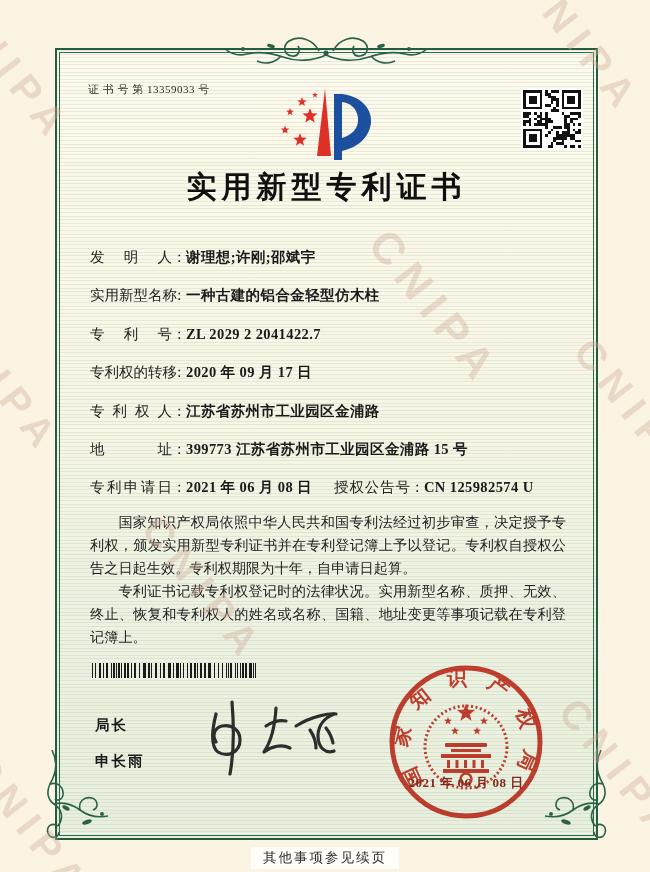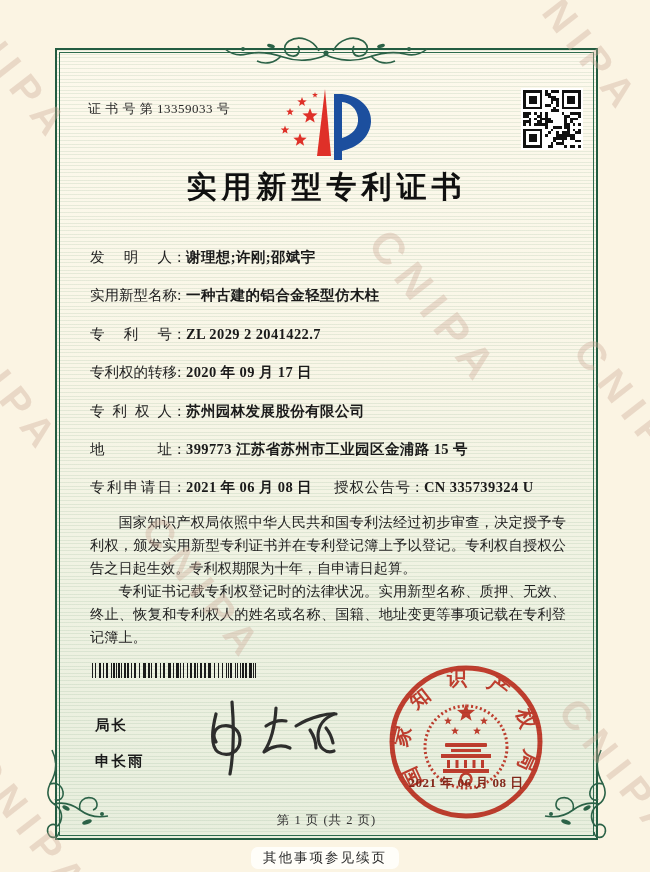--- a/index.html
+++ b/index.html
@@ -12,21 +12,21 @@
   .wm.big{font-size:44px;}
   
   .frame{position:absolute;left:55px;top:48px;width:543px;height:792px;box-sizing:border-box;
          border:2.5px solid #235c41;z-index:1;
          background:
            repeating-linear-gradient(180deg, rgba(122,162,128,0.16) 0px, rgba(122,162,128,0.16) 1px, rgba(0,0,0,0) 1px, rgba(0,0,0,0) 3.6px),
            linear-gradient(180deg,#fdf9ec 0%,#f9f6e7 40%,#eff2e2 68%,#e8eedd 100%);}
   .frame::before{content:"";position:absolute;inset:2px;border:1px solid #2e6b4d;}
   .orn{position:absolute;z-index:4;}
   
-  .certno{position:absolute;left:88px;top:100px;font-size:13px;letter-spacing:.5px;color:#2a2a2a;z-index:3;}
+  .certno{position:absolute;left:88px;top:82px;font-size:11px;letter-spacing:.5px;color:#2a2a2a;z-index:3;}
   .logo{position:absolute;left:280px;top:88px;z-index:3;}
   .qr{position:absolute;left:521px;top:88px;background:#fff;padding:2px;line-height:0;z-index:3;}
   .title{position:absolute;left:55px;top:167px;width:543px;text-align:center;font-size:30px;
          font-weight:bold;letter-spacing:5px;color:#101010;z-index:3;}
   
   .fields{position:absolute;left:90px;top:248px;width:478px;z-index:3;}
   .row{height:20px;margin-bottom:18.4px;white-space:nowrap;font-size:14.5px;position:relative;}
   .rlabel{display:inline-block;width:82px;text-align:justify;text-align-last:justify;color:#222;}
   .colon{display:inline-block;width:14px;}
   .rvalue{font-weight:600;letter-spacing:.4px;color:#1a1a1a;}
@@ -40,21 +40,21 @@
   .signer{position:absolute;left:95px;top:716px;z-index:3;
           font-family:"Liberation Sans","DejaVu Sans",sans-serif;font-weight:600;
           font-size:14.5px;letter-spacing:2px;color:#1b1b1b;}
   .signer div{margin-bottom:17px;}
   .sig{position:absolute;left:188px;top:696px;z-index:3;}
   .seal{position:absolute;left:381px;top:657px;z-index:6;mix-blend-mode:multiply;opacity:.95;}
   .pageinfo{position:absolute;left:55px;top:812px;width:543px;text-align:center;font-size:12.5px;
             letter-spacing:1px;color:#333;z-index:3;}
   .footer{position:absolute;left:0;top:847px;width:650px;text-align:center;z-index:3;}
   .footer span{display:inline-block;background:#fffef9;padding:2px 12px;font-size:13.5px;
-               letter-spacing:2px;color:#2c2c2c;border-radius:7px;}
+               letter-spacing:2px;color:#2c2c2c;}
   svg{display:block;}
 </style>
 </head>
 <body>
 
 <div class="page">
 
   <div class="wm" style="left:-25px;top:-12px;">CNIPA</div>
   <div class="wm" style="left:545px;top:-40px;">CNIPA</div>
   <div class="wm big" style="left:398px;top:220px;">CNIPA</div>
@@ -269,29 +269,29 @@
     <div class="row">
       <span class="rlabel">实用新型名称</span><span class="colon">：</span><span class="rvalue">一种古建的铝合金轻型仿木柱</span>
     </div>
     <div class="row">
       <span class="rlabel">专利号</span><span class="colon">：</span><span class="rvalue">ZL 2029 2 2041422.7</span>
     </div>
     <div class="row">
       <span class="rlabel">专利权的转移</span><span class="colon">：</span><span class="rvalue">2020 年 09 月 17 日</span>
     </div>
     <div class="row">
-      <span class="rlabel">专利权人</span><span class="colon">：</span><span class="rvalue">苏州园林发展股份有限公司</span>
+      <span class="rlabel">专利权人</span><span class="colon">：</span><span class="rvalue">江苏省苏州市工业园区金浦路</span>
     </div>
     <div class="row">
       <span class="rlabel">地址</span><span class="colon">：</span><span class="rvalue">399773 江苏省苏州市工业园区金浦路 15 号</span>
     </div>
     <div class="row">
       <span class="rlabel">专利申请日</span><span class="colon">：</span><span class="rvalue">2021 年 06 月 08 日</span>
       <span class="pair2">
-        <span class="rlabel" style="width:76px">授权公告号</span><span class="colon">：</span><span class="rvalue">CN 335739324 U</span>
+        <span class="rlabel" style="width:76px">授权公告号</span><span class="colon">：</span><span class="rvalue">CN 125982574 U</span>
       </span>
     </div>
   </div>
 
   <div class="paras">
     <p>国家知识产权局依照中华人民共和国专利法经过初步审查，决定授予专利权，颁发实用新型专利证书并在专利登记簿上予以登记。专利权自授权公告之日起生效。专利权期限为十年，自申请日起算。</p>
     <p>专利证书记载专利权登记时的法律状况。实用新型名称、质押、无效、终止、恢复和专利权人的姓名或名称、国籍、地址变更等事项记载在专利登记簿上。</p>
   </div>
 
   <div class="barcode">
@@ -386,19 +386,18 @@
         <rect x="74.5" y="103" width="3" height="8"></rect>
       <rect x="83" y="103" width="3" height="8"></rect>
         <rect x="91.5" y="103" width="3" height="8"></rect>
       <rect x="100" y="103" width="3" height="8"></rect>
       <rect x="62" y="112" width="46" height="4"></rect>
       <circle cx="85" cy="122" r="5.5" fill="none" stroke="#cf382a" stroke-width="2.5"></circle>
     </g>
     <text x="85" y="130" text-anchor="middle" font-size="13" font-weight="bold" fill="#8d2014" letter-spacing="0.5" font-family="Liberation Serif, DejaVu Serif, serif">2021 年 06 月 08 日</text>
   </svg>
 
-  <div class="pageinfo">第 1 页 (共 2 页)</div>
 
   <div class="footer">
     <span>其他事项参见续页</span>
   </div>
 
 </div>
 
 </body></html>

